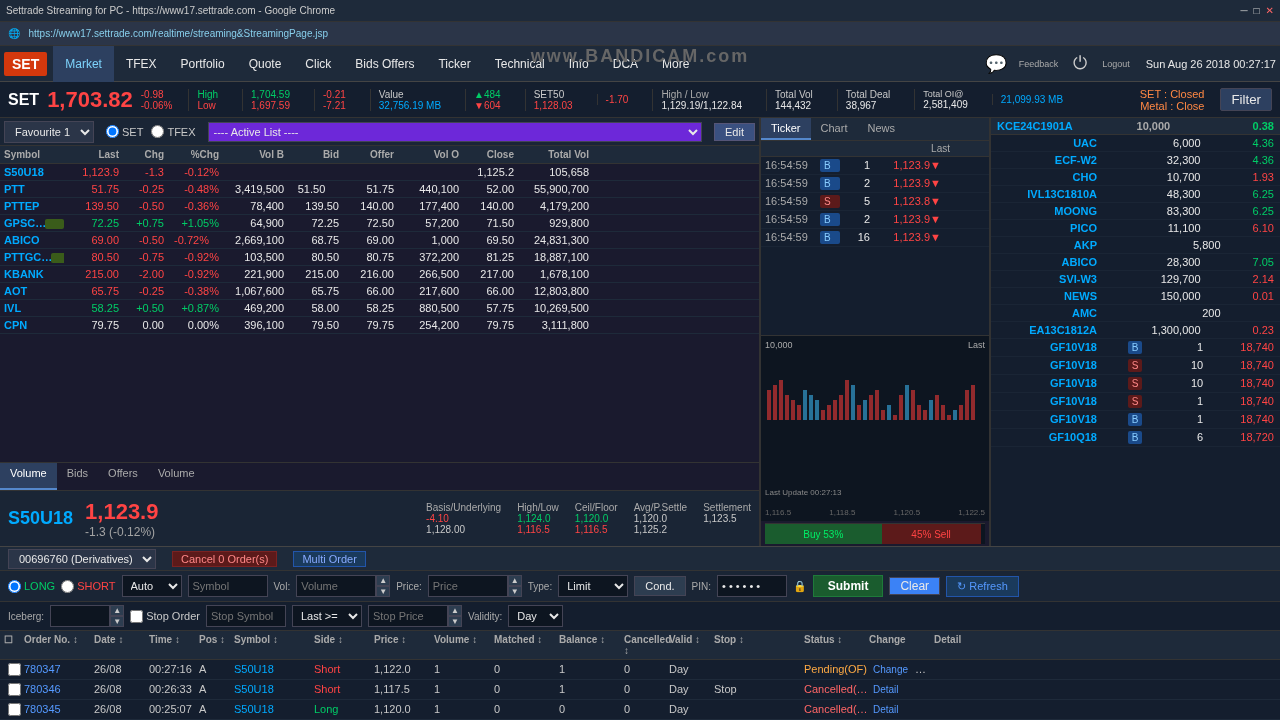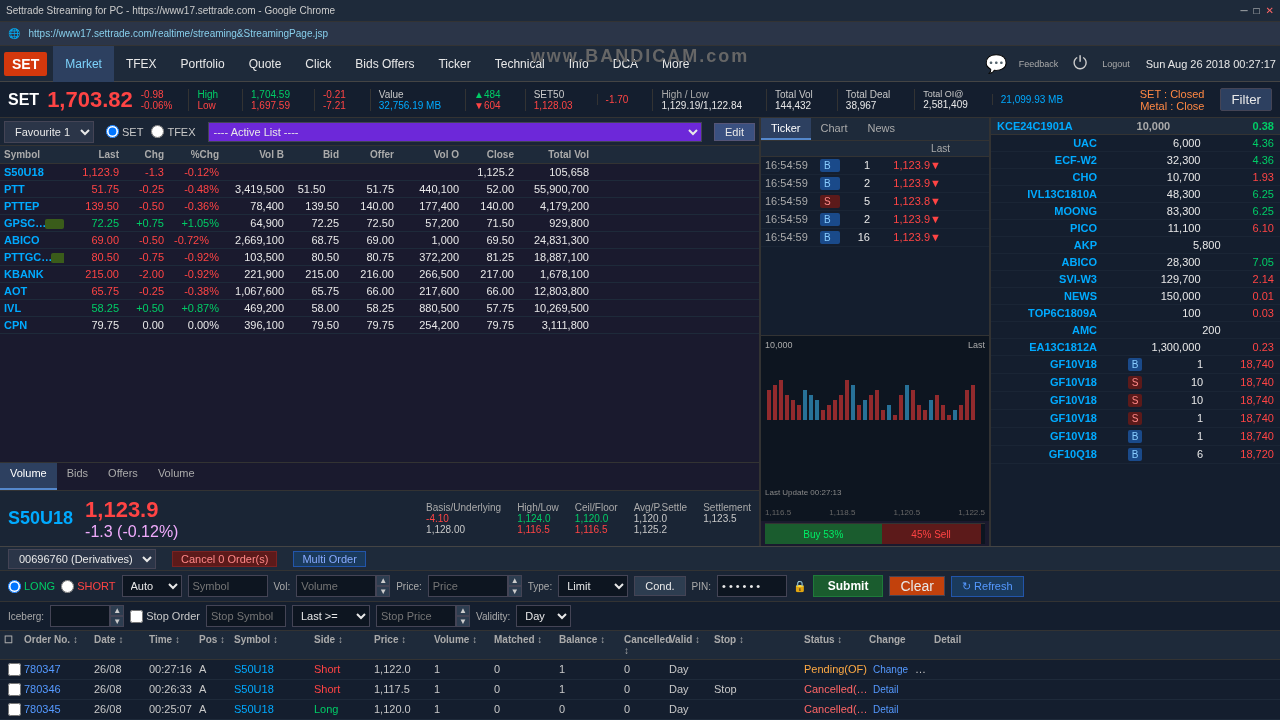--- a/index.html
+++ b/index.html
@@ -55,21 +55,21 @@
     .cell { overflow: hidden; text-overflow: ellipsis; white-space: nowrap; }
     .neg { color: #ff4444; }
     .pos { color: #00cc66; }
     .neutral { color: #e8e8e8; }
     .symbol { color: #00aaff; font-weight: bold; }
     .chart-tabs { display: flex; background: #1e2a3a; border-bottom: 1px solid #333; }
     .chart-tab { padding: 4px 10px; font-size: 11px; cursor: pointer; color: #aaa; }
     .chart-tab.active { background: #2d4060; color: #fff; border-bottom: 2px solid #5588cc; }
     .sel-symbol { color: #00aaff; font-size: 18px; font-weight: bold; }
     .sel-price { color: #ff4444; font-size: 22px; font-weight: bold; }
-    .sel-chg { color: #f0abfc; font-size: 16px; }
+    .sel-chg { color: #a3a3a3; font-size: 12px; }
     #order-form { background: #1a2535; padding: 4px 8px; display: flex; align-items: center; gap: 6px; flex-wrap: wrap; border-bottom: 1px solid #333; }
     .form-label { color: #aaa; font-size: 10px; white-space: nowrap; }
     .form-input { background: #0d1520; color: #e8e8e8; border: 1px solid #445; padding: 2px 4px; font-size: 11px; height: 22px; }
     .form-input.short { width: 60px; }
     .form-input.medium { width: 80px; }
     .form-select { background: #0d1520; color: #e8e8e8; border: 1px solid #445; padding: 2px 4px; font-size: 11px; height: 22px; cursor: pointer; }
     .btn-gray { background: #2d3d50; color: #e8e8e8; border: 1px solid #445; padding: 3px 10px; cursor: pointer; font-size: 11px; }
     
     #order-row2 { background: #141e2e; padding: 3px 8px; display: flex; align-items: center; gap: 6px; border-bottom: 1px solid #333; }
     
@@ -100,21 +100,21 @@
     .status-cancelled { color: #ff6666; }
     
     .side-short { color: #ff4444; }
     .side-long { color: #00cc66; }
     
     .action-btn { color: #5599ff; cursor: pointer; font-size: 10px; padding: 1px 4px; }
     
     .pin-field { background: #0d1520; color: #e8e8e8; border: 1px solid #445; padding: 2px 4px; font-size: 11px; height: 22px; width: 70px; letter-spacing: 3px; }
     
     .submit-btn { background: #1a5c2e; color: #ffffff; border: 1px solid #1e7a3a; padding: 3px 14px; cursor: pointer; font-size: 12px; font-weight: bold; }
-    .clear-btn2 { background: #c2410c; color: #e8e8e8; border: 1px solid #445; padding: 1px 10px; cursor: pointer; font-size: 14px; }
+    .clear-btn2 { background: #3b82f6; color: #e8e8e8; border: 1px solid #445; padding: 1px 10px; cursor: pointer; font-size: 12px; }
     .refresh-btn { background: #1a3a5c; color: #5599ff; border: 1px solid #2255aa; padding: 3px 10px; cursor: pointer; font-size: 11px; display: flex; align-items: center; gap: 3px; }
     
     .badge-b { background: #1a4a8a; color: #88ccff; padding: 1px 4px; border-radius: 2px; font-size: 10px; }
     .badge-s { background: #5c1a1a; color: #ff8888; padding: 1px 4px; border-radius: 2px; font-size: 10px; }
     
     .ticker-time { color: #aaa; }
     .ticker-qty { color: #e8e8e8; }
     .ticker-price { color: #ff4444; }
     
     select { cursor: pointer; }
@@ -601,25 +601,20 @@
     <span class="right-sym">SVI-W3</span>
     <span class="right-vol">129,700</span>
     <span class="right-price-neg">2.14</span>
   </div>
           <div class="right-row">
     <span class="right-sym">NEWS</span>
     <span class="right-vol">150,000</span>
     <span class="right-price-neg">0.01</span>
   </div>
           <div class="right-row">
-    <span class="right-sym">TOP6C1809A</span>
-    <span class="right-vol">100</span>
-    <span class="right-price-neg">0.03</span>
-  </div>
-          <div class="right-row">
     <span class="right-sym">AMC</span>
     <span class="right-vol">200</span>
     <span class=""></span>
   </div>
           <div class="right-row">
     <span class="right-sym">EA13C1812A</span>
     <span class="right-vol">1,300,000</span>
     <span class="right-price-neg">0.23</span>
   </div>
         </div>
@@ -727,21 +722,21 @@
         <div style="display:flex; flex-direction:column;">
           <button style="background:#2d3d50; border:1px solid #445; color:#ccc; cursor:pointer; font-size:8px; height:11px; width:14px; padding:0;">▲</button>
           <button style="background:#2d3d50; border:1px solid #445; color:#ccc; cursor:pointer; font-size:8px; height:11px; width:14px; padding:0;">▼</button>
         </div>
       </div>
       <label style="display:flex; align-items:center; gap:3px; cursor:pointer;">
         <input type="checkbox" style="">
         <span>Stop Order</span>
       </label>
       <input class="form-input medium" type="text" placeholder="Stop Symbol" style="">
-      <select class="form-select" style="width:78px;">
+      <select class="form-select" style="width:70px;">
         <option>Last &gt;=</option>
       </select>
       <div style="display:flex; align-items:center;">
         <input class="form-input medium" type="text" placeholder="Stop Price" style="">
         <div style="display:flex; flex-direction:column;">
           <button style="background:#2d3d50; border:1px solid #445; color:#ccc; cursor:pointer; font-size:8px; height:11px; width:14px; padding:0;">▲</button>
           <button style="background:#2d3d50; border:1px solid #445; color:#ccc; cursor:pointer; font-size:8px; height:11px; width:14px; padding:0;">▼</button>
         </div>
       </div>
       <span class="form-label">Validity:</span>

